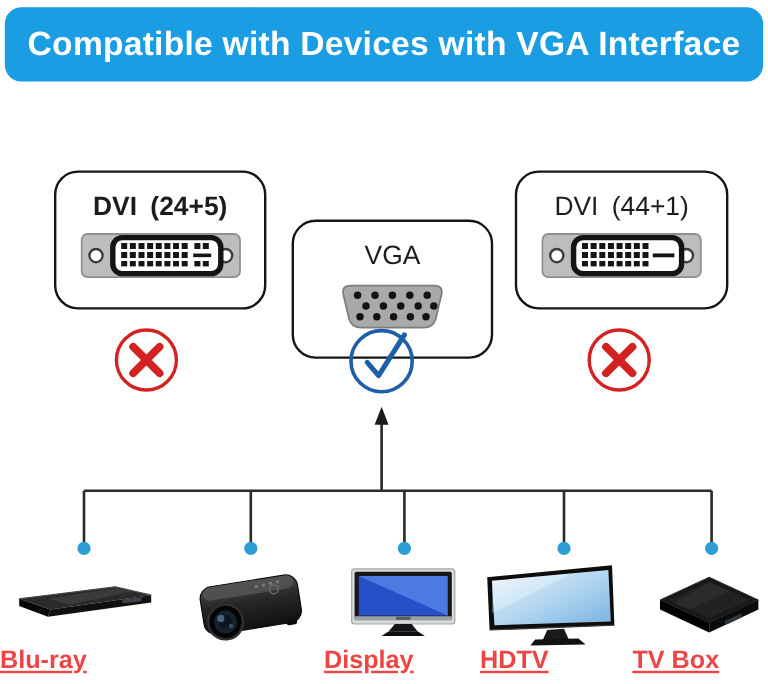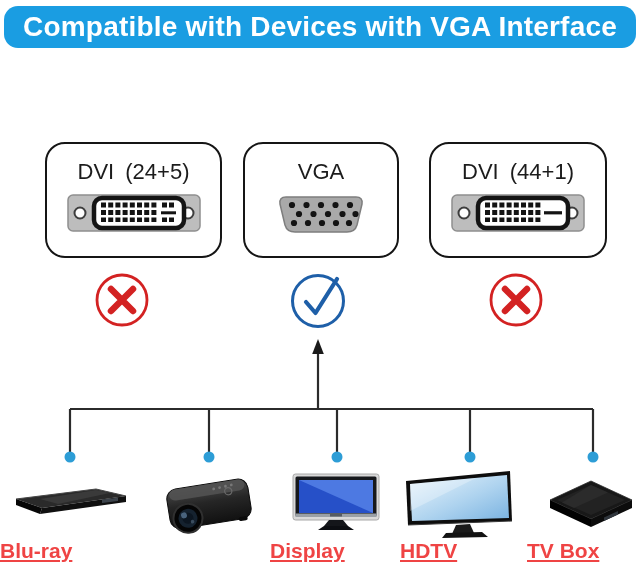--- a/index.html
+++ b/index.html
@@ -9,43 +9,43 @@
     width: 640px;
     height: 570px;
     background: #ffffff;
     overflow: hidden;
     font-family: "Liberation Sans", "DejaVu Sans", sans-serif;
   }
   
   .header {
     position: absolute;
     left: 4px; top: 6px;
-    width: 632px; height: 42px;
+    width: 632px; height: 62px;
     background: #1a9de2;
     border-radius: 14px;
     display: flex; align-items: center; justify-content: center;
   }
   .header span {
     color: #ffffff;
     font-size: 28px;
     font-weight: bold;
     letter-spacing: 0.2px;
     white-space: nowrap;
   }
   
   .card {
     position: absolute;
     top: 142px; height: 116px;
     border: 2.5px solid #151515;
     border-radius: 20px;
     background: #ffffff;
     display: flex; flex-direction: column; align-items: center;
   }
-  .card1 { left: 45px;  width: 177px; }
-  .card2 { left: 243px; width: 156px; }
+  .card1 { left: 45px;  width: 177px; font-weight: bold; }
+  .card2 { left: 243px; width: 168px; margin-top: 41px; }
   .card3 { left: 429px; width: 178px; }
   .card-label {
     margin-top: 15px;
     font-size: 22px;
     color: #1c1c1c;
     word-spacing: 5px;
     white-space: nowrap;
   }
   .card svg { display: block; margin: 9px auto 0; }
   

